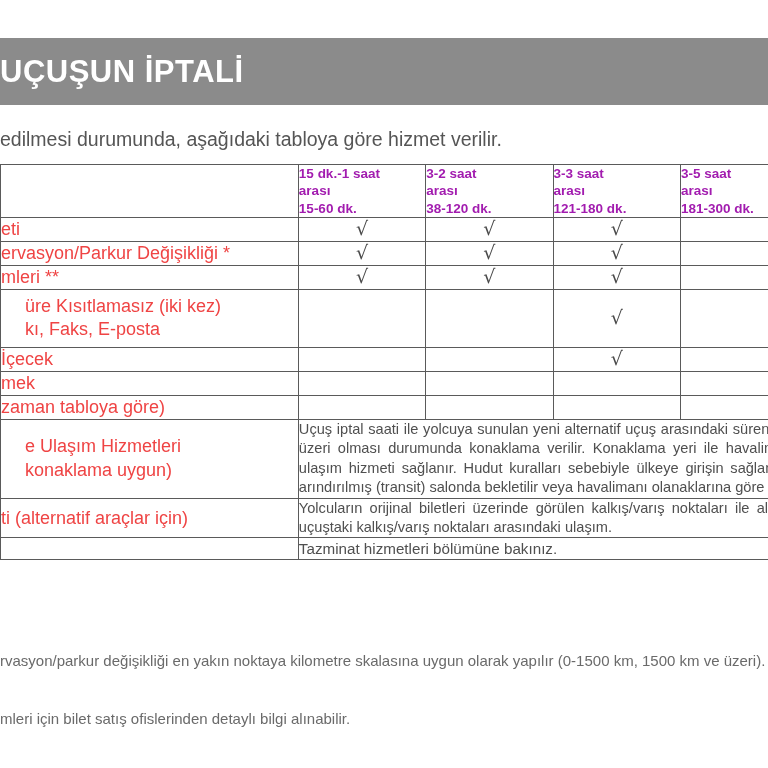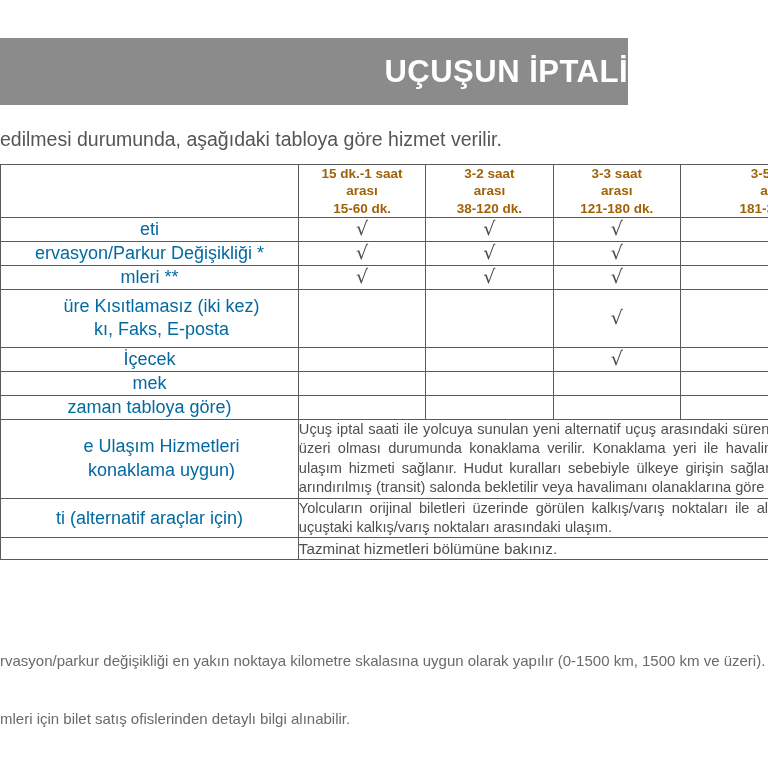--- a/index.html
+++ b/index.html
@@ -23,26 +23,26 @@
     top: 0;
     width: 872px;
     height: 768px;
   }
 
   
   .banner {
     position: absolute;
     left: 104px;
     top: 38px;
-    width: 628px;
+    width: 768px;
     height: 67px;
     background: #8b8b8b;
     display: flex;
     align-items: center;
-    justify-content: flex-end;
+    justify-content: flex-start;
   }
   .banner-title {
     color: #ffffff;
     font-size: 31px;
     font-weight: bold;
     letter-spacing: 0.5px;
     line-height: 1;
     white-space: nowrap;
   }
 
@@ -73,38 +73,37 @@
     vertical-align: middle;
     background: #ffffff;
   }
 
   col.c-label { width: 290px; }
   col.c-data  { width: 124px; }
   col.c-last  { width: 186px; }
 
   .hdr {
     background: #d8d8d8;
-    text-align: center;
+    text-align: left;
     font-size: 13.5px;
     font-weight: bold;
-    color: #a16207;
+    color: #a21caf;
     line-height: 1.28;
     padding: 7px 4px 8px 4px;
     white-space: nowrap;
     margin-top: 14px;
   }
   .hdr-blank { background: #ffffff; }
 
   .lbl {
     font-size: 18px;
-    color: #0369a1;
+    color: #ef4444;
     padding: 2px 8px 3px 6px;
     line-height: 1.28;
     white-space: nowrap;
-    text-align: center;
   }
   .lbl.two-line { line-height: 1.3; padding-left: 24px; }
 
   .chk {
     text-align: center;
     font-size: 19px;
     color: #4a4a4a;
     line-height: 1;
     font-family: "DejaVu Sans", sans-serif;
   }

